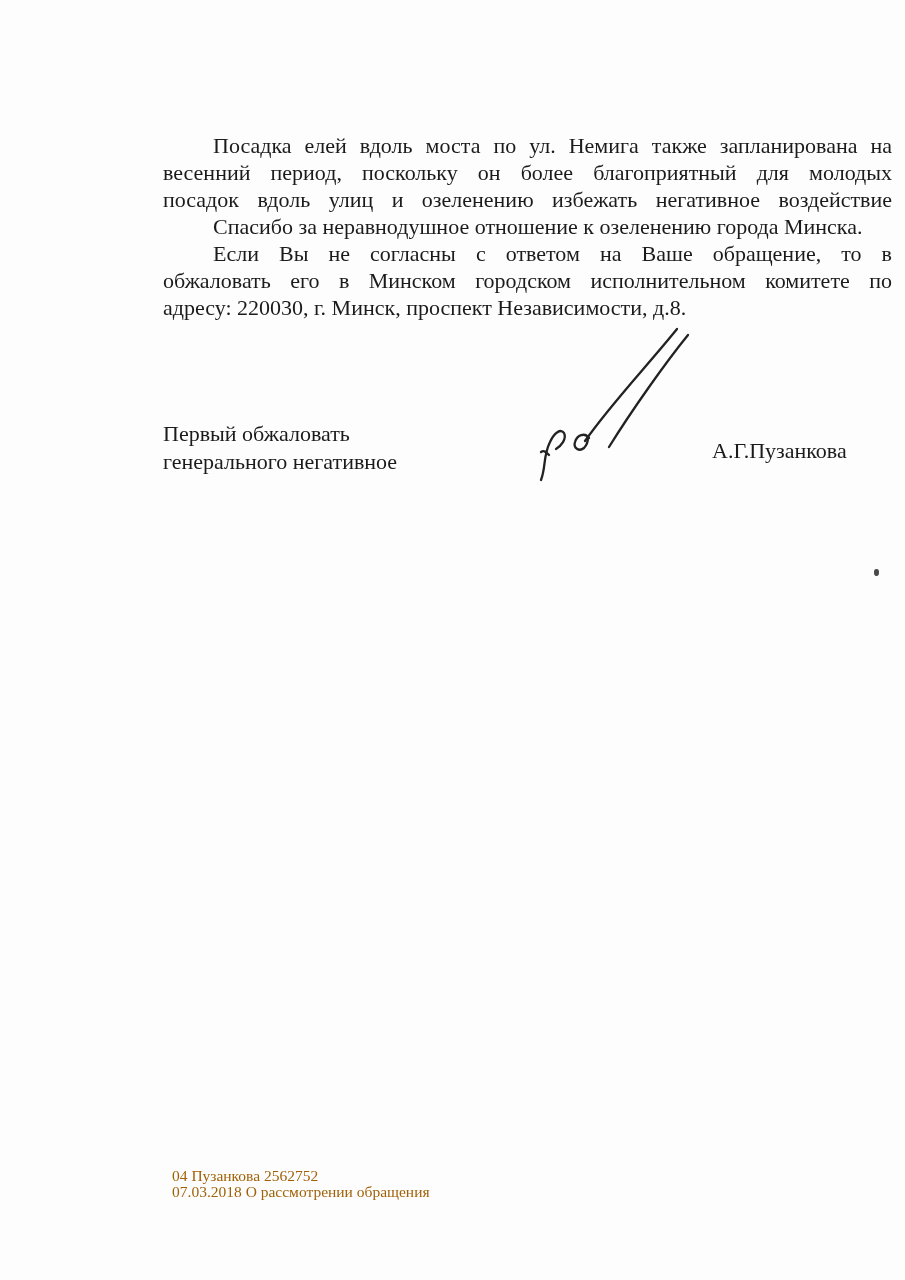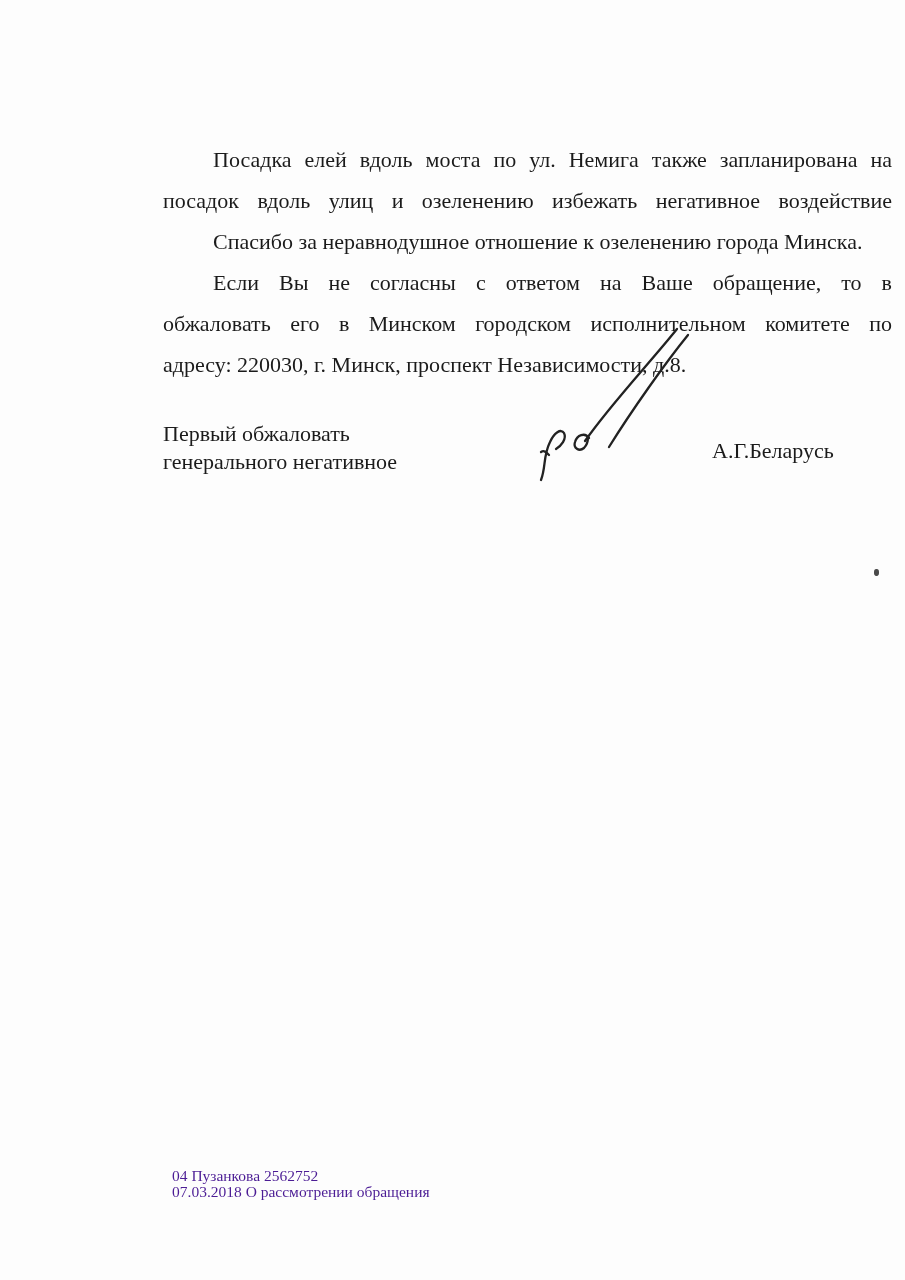--- a/index.html
+++ b/index.html
@@ -19,21 +19,20 @@
   .body-text {
     position: absolute;
     left: 163px;
     top: 132px;
     width: 729px;
     font-size: 22px;
     line-height: 27px;
   }
   .line {
     text-align: justify;
-    margin-top: 14px;
   }
   .line.j {
     text-align-last: justify;
   }
   .line.indent {
     text-indent: 50px;
   }
   .sig-title {
     position: absolute;
     left: 163px;
@@ -55,52 +54,53 @@
     width: 905px;
     height: 1280px;
     pointer-events: none;
   }
   .page-footer {
     position: absolute;
     left: 172px;
     top: 1168px;
     font-size: 15.5px;
     line-height: 16px;
-    color: #4c1d95;
+    color: #a16207;
   }
   .speck {
     position: absolute;
     left: 874px;
     top: 569px;
     width: 5px;
     height: 7px;
     background: #4a4a4a;
     border-radius: 45%;
   }
 </style>
 </head>
 <body>
 
 <div class="page">
 
   <section class="body-text">
     <div class="line j indent">Посадка елей вдоль моста по ул. Немига также запланирована на</div>
+    <div class="line j">весенний период, поскольку он более благоприятный для молодых</div>
     <div class="line j">посадок вдоль улиц и озеленению избежать негативное воздействие</div>
     <div class="line indent">Спасибо за неравнодушное отношение к озеленению города Минска.</div>
     <div class="line j indent">Если Вы не согласны с ответом на Ваше обращение, то в</div>
     <div class="line j">обжаловать его в Минском городском исполнительном комитете по</div>
     <div class="line">адресу: 220030, г. Минск, проспект Независимости, д.8.</div>
   </section>
 
   <div class="sig-title">
     <div>Первый обжаловать</div>
     <div>генерального негативное</div>
   </div>
 
-  <div class="sig-name">А.Г.Беларусь</div>
+  <div class="sig-name">А.Г.Пузанкова</div>
 
   <svg class="signature-svg" viewBox="0 0 905 1280" xmlns="http://www.w3.org/2000/svg">
     <g fill="none" stroke="#222222" stroke-width="2.3" stroke-linecap="round">
 
       <path d="M 541,480 C 546,467 543,456 550,442 C 554,433 561,428 564,433 C 567,439 561,446 556,449"></path>
       <path d="M 541,452 C 544,450 546,452 549,455"></path>
 
       <path d="M 589,438 C 585,432 577,435 575,442 C 573,448 579,452 584,448 C 587,445 588,441 588,437"></path>
 
       <path d="M 585,441 C 610,405 648,365 677,329"></path>

